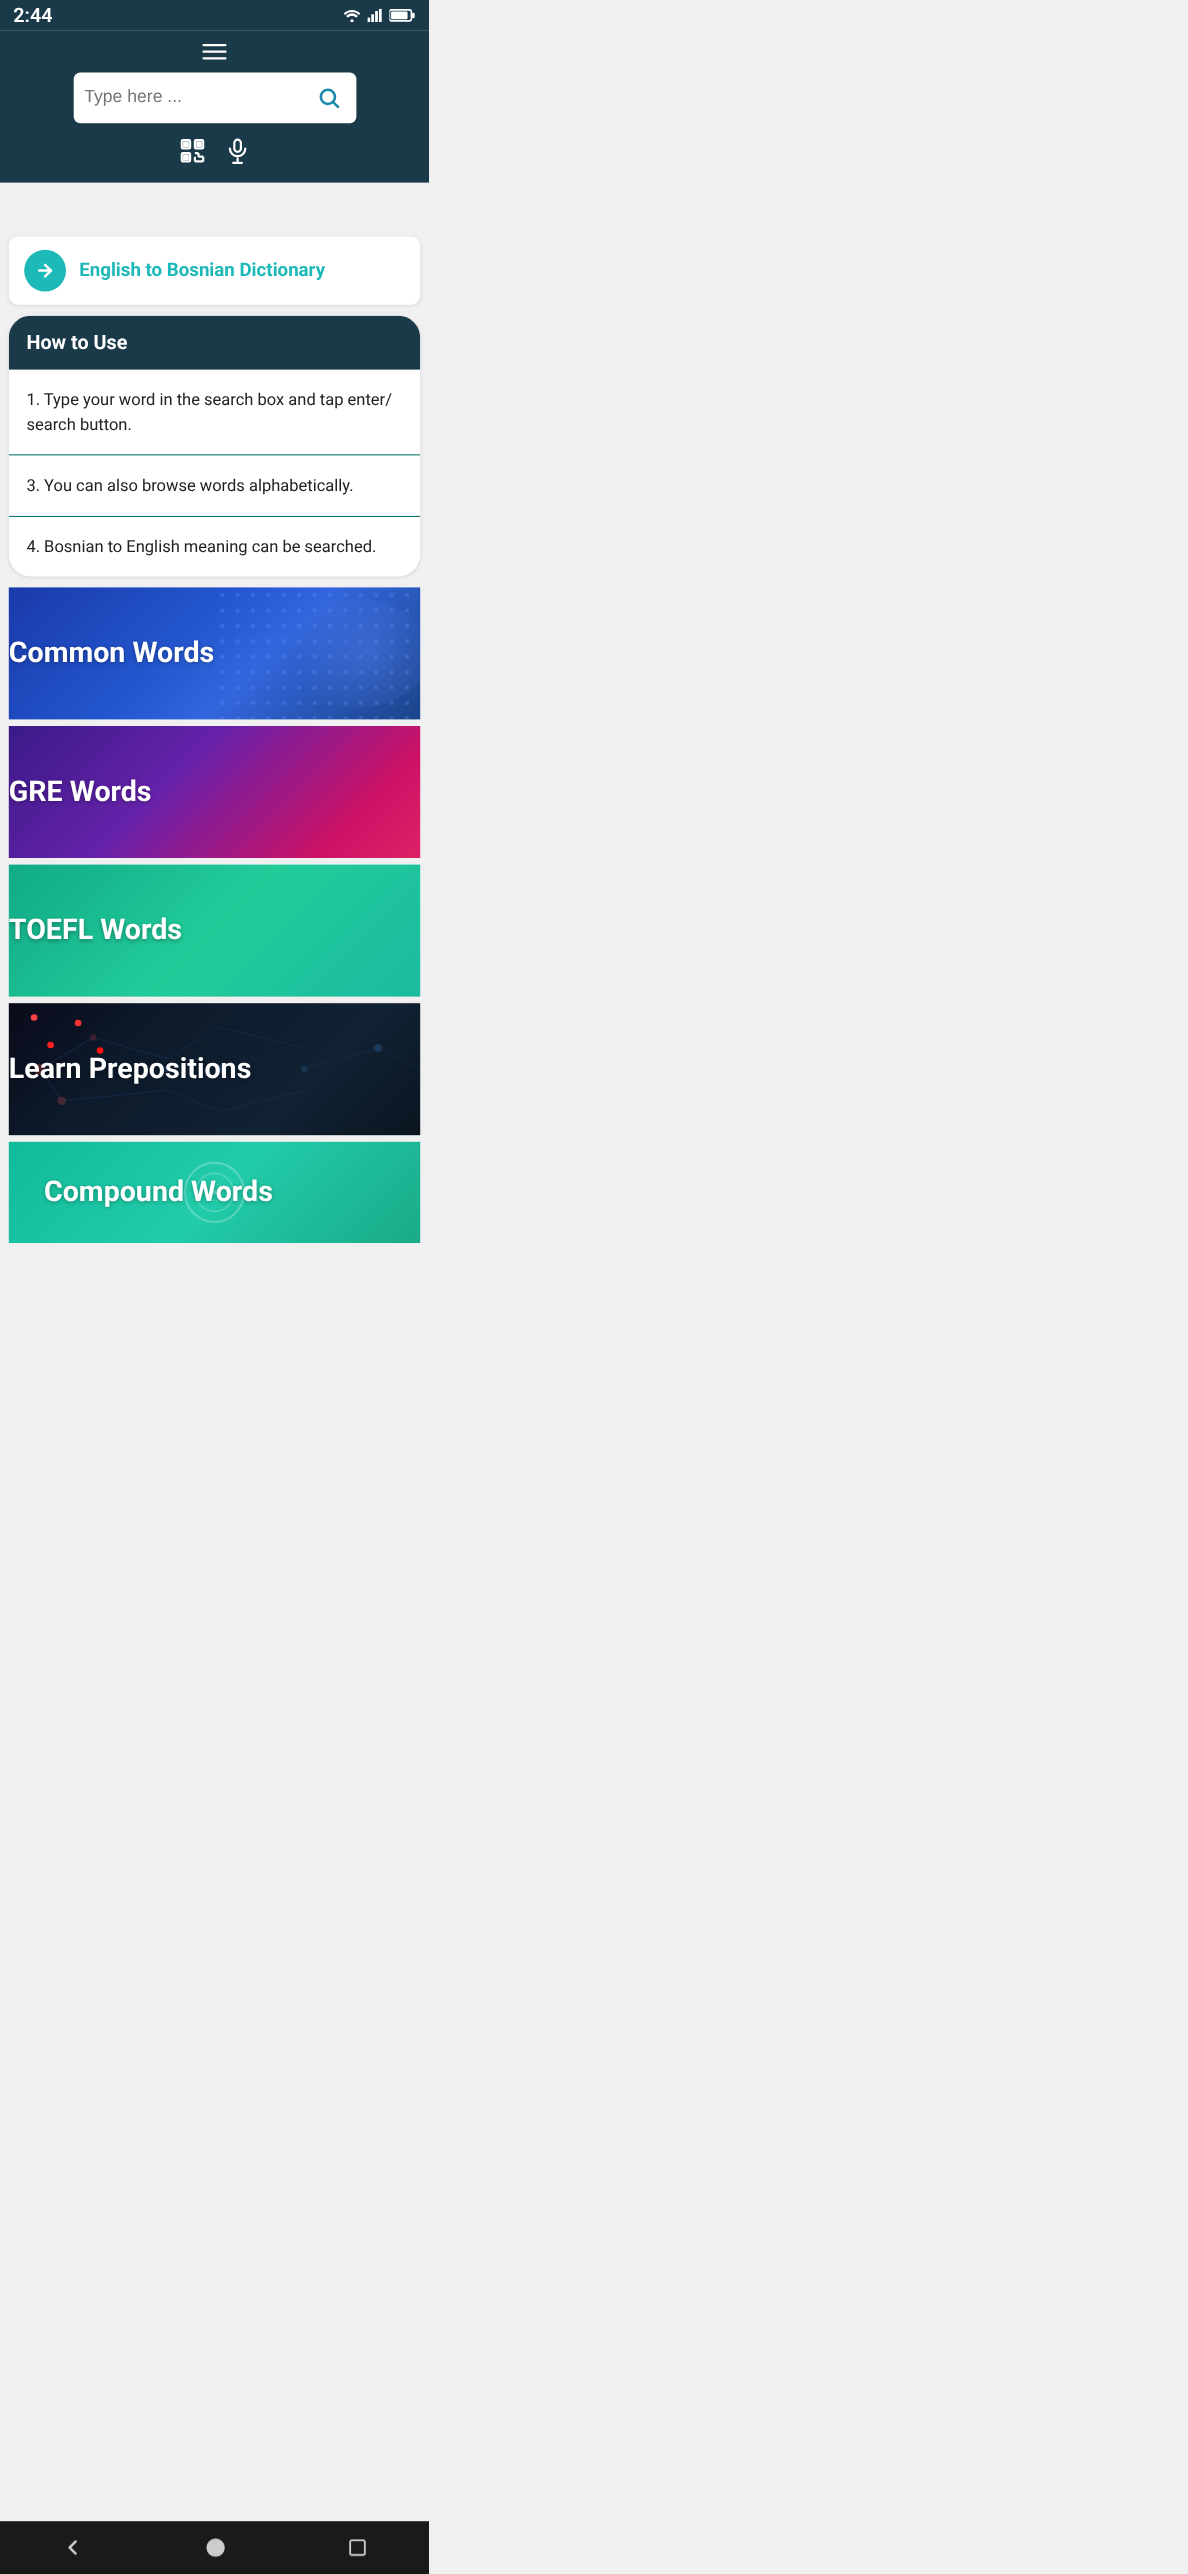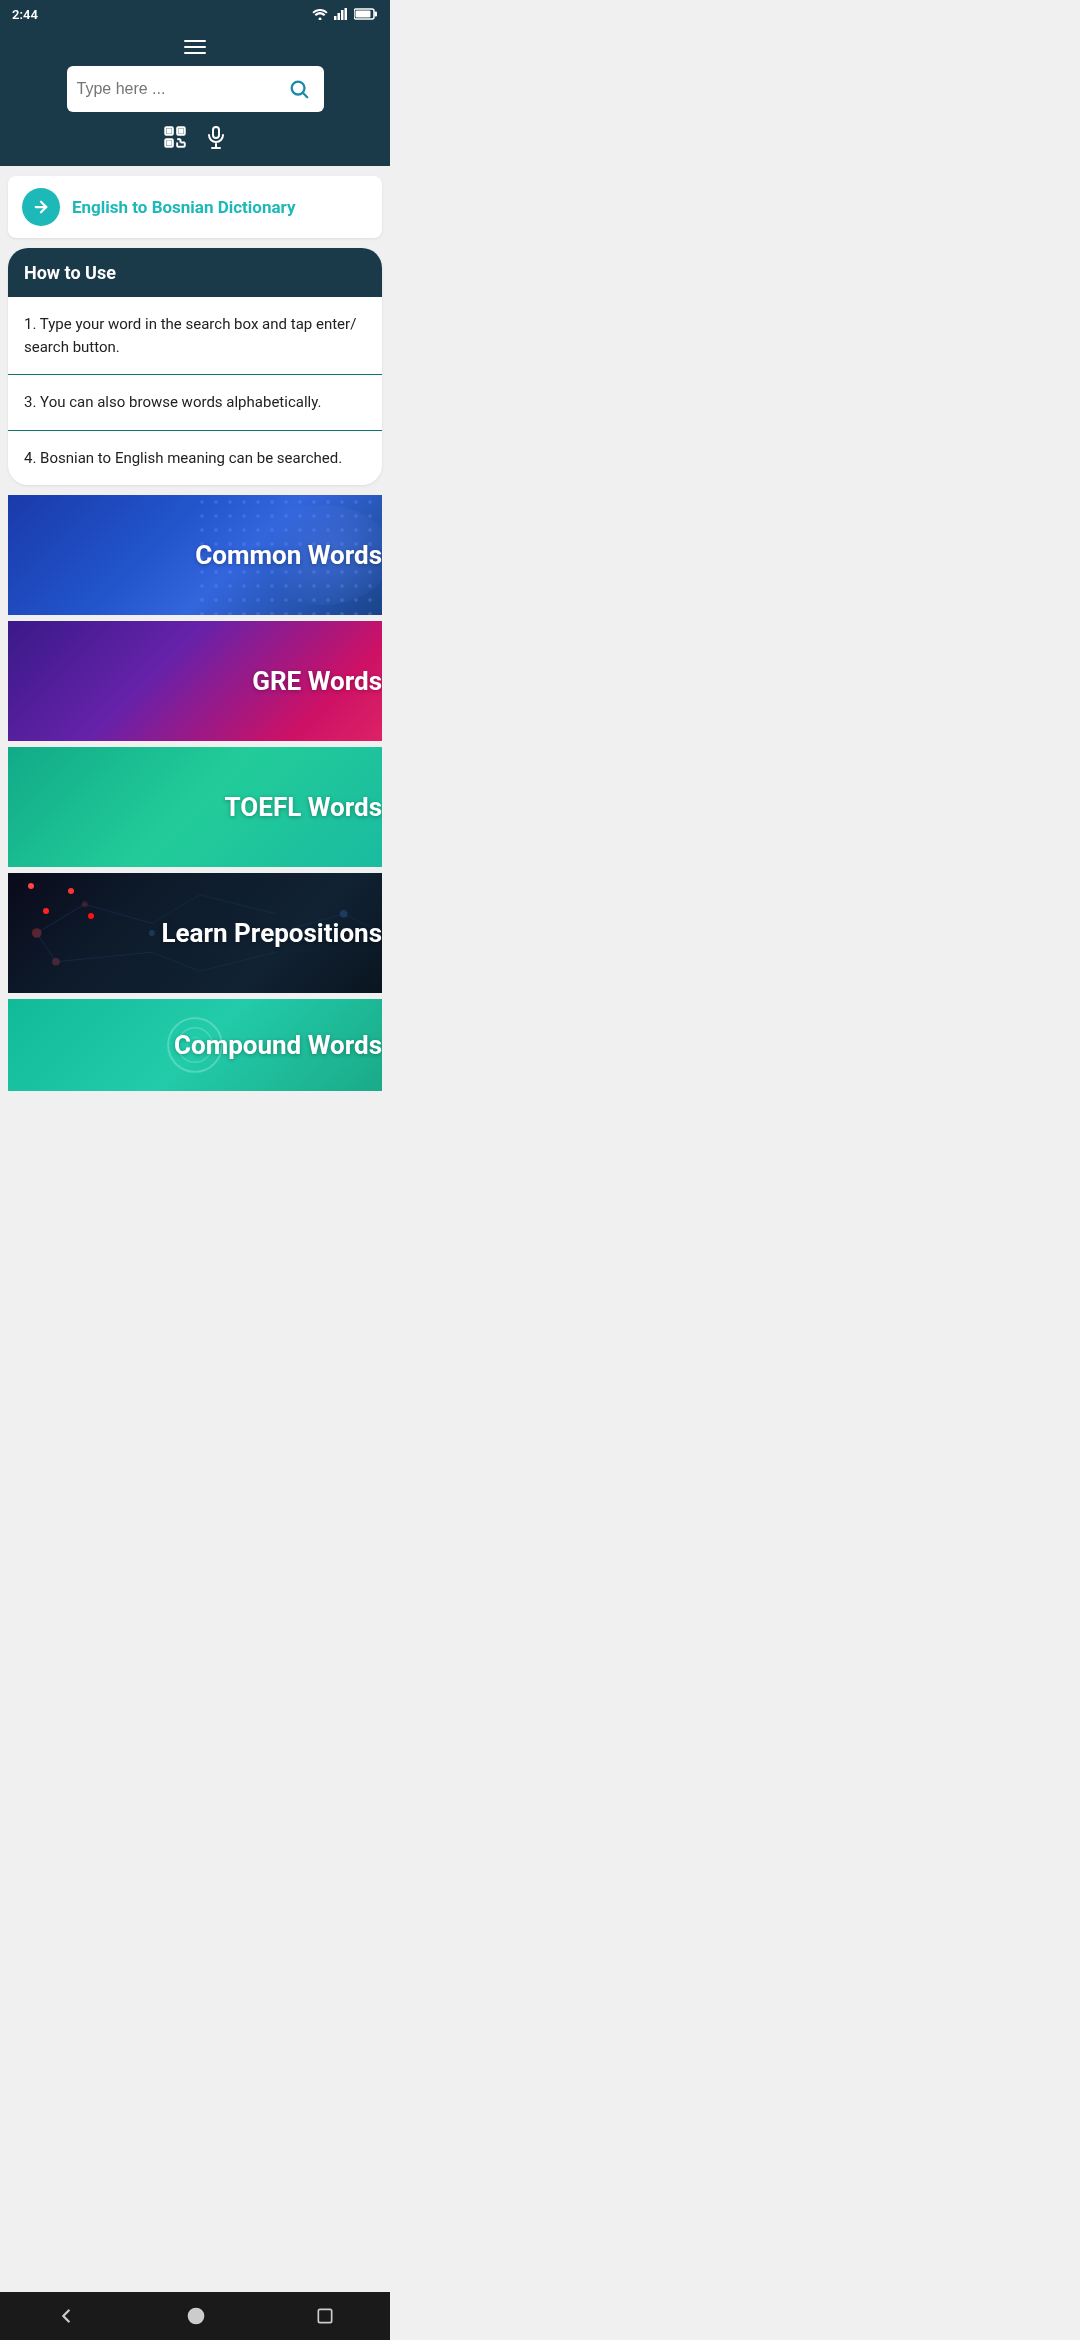--- a/index.html
+++ b/index.html
@@ -15,21 +15,21 @@
 
     
     .status-bar {
       background: #1a3a4a;
       color: #fff;
       height: 28px;
       display: flex;
       align-items: center;
       justify-content: space-between;
       padding: 4px 12px;
-      font-size: 13px;
+      font-size: 18px;
       font-weight: 600;
     }
     .status-bar-left { display: flex; align-items: center; gap: 4px; }
     .status-bar-right { display: flex; align-items: center; gap: 6px; }
 
     
     .top-bar {
       background: #1a3a4a;
       display: flex;
       align-items: center;
@@ -94,20 +94,21 @@
       display: flex;
       align-items: center;
       justify-content: center;
       padding: 4px;
     }
 
     
     .main-content {
       background: #f0f0f0;
       padding: 10px 8px;
+      margin-top: 39px;
     }
 
     
     .dict-header {
       background: #fff;
       border-radius: 8px;
       display: flex;
       align-items: center;
       padding: 12px 14px;
       margin-bottom: 10px;
@@ -163,21 +164,21 @@
     }
 
     
     .banner-item {
       width: 100%;
       height: 120px;
       border-radius: 0;
       margin-bottom: 6px;
       display: flex;
       align-items: center;
-      justify-content: flex-end;
+      justify-content: flex-start;
       cursor: pointer;
       position: relative;
       overflow: hidden;
     }
     .banner-item:first-of-type { margin-top: 0; }
     .banner-label {
       color: #fff;
       font-size: 26px;
       font-weight: 700;
       text-align: center;

